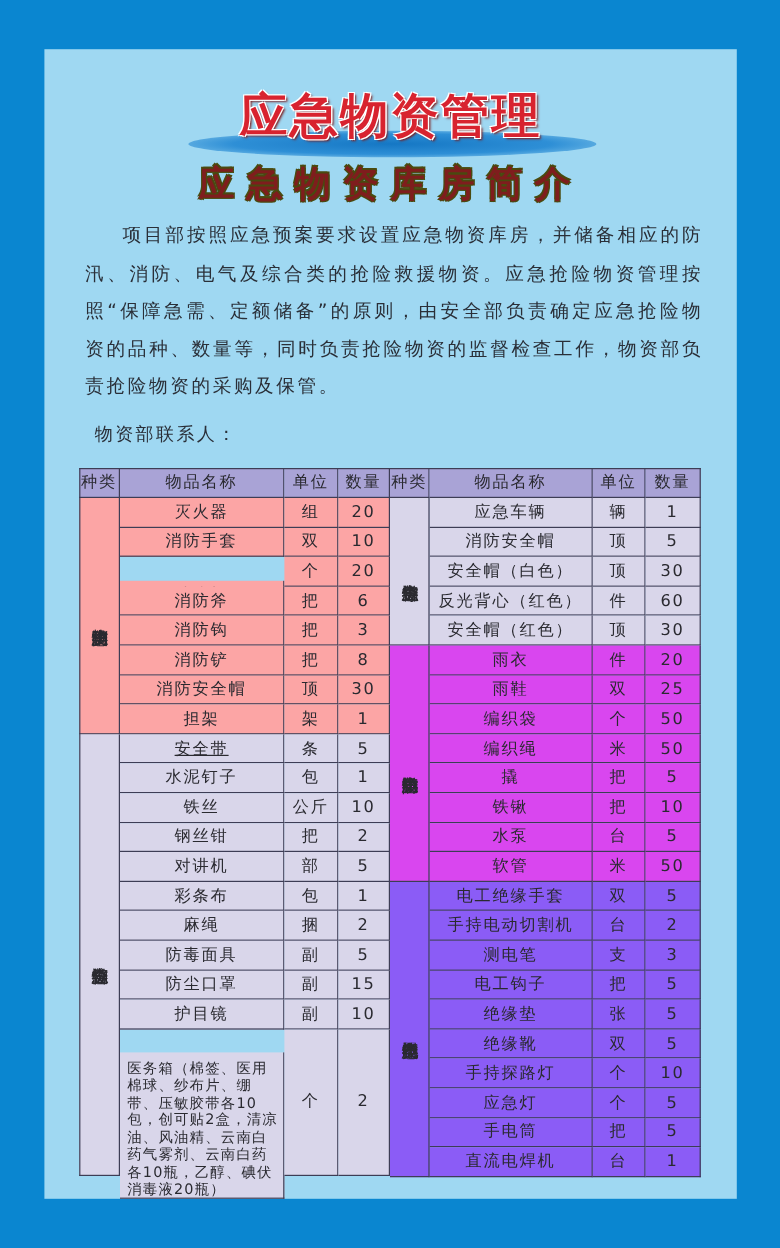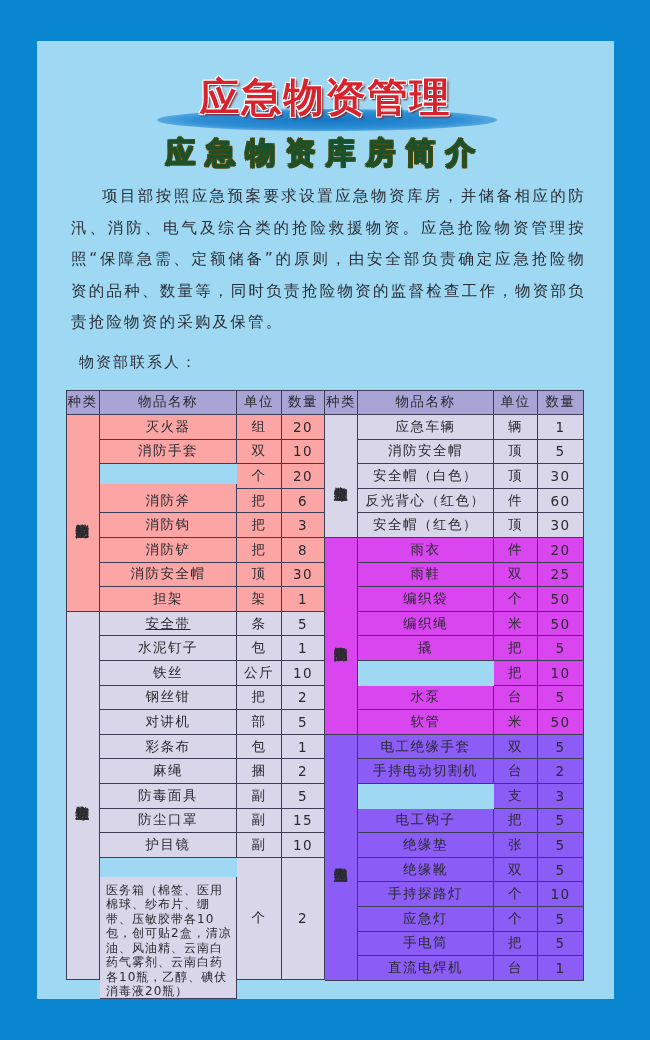--- a/index.html
+++ b/index.html
@@ -6,21 +6,21 @@
   body { width:650px; height:1040px; background:#0a86d0; position:relative; overflow:hidden;
          font-family:"DejaVu Sans", sans-serif; }
   .panel { position:absolute; left:37px; top:41px; width:577px; height:958px; background:#9fd8f2; }
   .title-wrap { position:absolute; left:0; right:0; top:28px; height:62px; text-align:center; }
   .title-ellipse { position:absolute; left:120px; width:340px; top:40px; height:22px; border-radius:50%;
          background:radial-gradient(ellipse at center, #1577c4 0%, #2e8fd6 55%, rgba(159,216,242,0) 100%); }
   .title { position:relative; font-family:"DejaVu Serif", serif; font-weight:bold; font-size:40px; color:#d8232f;
          letter-spacing:2px; line-height:56px;
          text-shadow: 1px 1px 0 #fff, -1px -1px 0 #fff, 1px -1px 0 #fff, -1px 1px 0 #fff, 2px 2px 2px #7a1a1a; }
   .subtitle { position:absolute; left:0; right:0; top:92px; text-align:center; font-weight:bold; font-size:30px;
-         color:#14532d; letter-spacing:10px;
+         color:#7f1d1d; letter-spacing:10px;
          text-shadow: 1px 1px 0 #4a4a10, -1px -1px 0 #4a4a10, 1px -1px 0 #4a4a10, -1px 1px 0 #4a4a10; }
   .intro { position:absolute; left:34px; top:140px; width:515px; font-size:15.5px; line-height:31.5px;
          color:#2a2f38; letter-spacing:2.2px; text-indent:2em; text-align:justify; }
   .contact { position:absolute; left:42px; top:312px; font-size:15px; color:#2a2f38; letter-spacing:2px; }
   .table { position:absolute; left:29px; top:349px; width:518px; height:590px; }
   .cell { position:absolute; box-sizing:border-box; border-right:1px solid #3d3d55; border-bottom:1px solid #3d3d55;
          display:flex; align-items:center; justify-content:center; font-size:13.5px; color:#2a2a30; letter-spacing:1.5px; }
   .hdr { background:#a9a3d6; font-weight:normal; }
   .yellow { background:#fca5a5; }
   .purple { background:#d9d6ea; }
@@ -137,35 +137,37 @@
       <div class="cell green" style="left: 472px; top: 172.6px; width: 46px; height: 24.6px;">25</div>
       <div class="cell green" style="left: 292px; top: 197.2px; width: 136px; height: 24.6px;">编织袋</div>
       <div class="cell green" style="left: 428px; top: 197.2px; width: 44px; height: 24.6px;">个</div>
       <div class="cell green" style="left: 472px; top: 197.2px; width: 46px; height: 24.6px;">50</div>
       <div class="cell green" style="left: 292px; top: 221.8px; width: 136px; height: 24.6px;">编织绳</div>
       <div class="cell green" style="left: 428px; top: 221.8px; width: 44px; height: 24.6px;">米</div>
       <div class="cell green" style="left: 472px; top: 221.8px; width: 46px; height: 24.6px;">50</div>
       <div class="cell green" style="left: 292px; top: 246.4px; width: 136px; height: 24.6px;">撬</div>
       <div class="cell green" style="left: 428px; top: 246.4px; width: 44px; height: 24.6px;">把</div>
       <div class="cell green" style="left: 472px; top: 246.4px; width: 46px; height: 24.6px;">5</div>
+      <div class="cell green" style="left: 292px; top: 271px; width: 136px; height: 24.6px;">铁锹</div>
       <div class="cell green" style="left: 428px; top: 271px; width: 44px; height: 24.6px;">把</div>
       <div class="cell green" style="left: 472px; top: 271px; width: 46px; height: 24.6px;">10</div>
       <div class="cell green" style="left: 292px; top: 295.6px; width: 136px; height: 24.6px;">水泵</div>
       <div class="cell green" style="left: 428px; top: 295.6px; width: 44px; height: 24.6px;">台</div>
       <div class="cell green" style="left: 472px; top: 295.6px; width: 46px; height: 24.6px;">5</div>
       <div class="cell green" style="left: 292px; top: 320.2px; width: 136px; height: 24.6px;">软管</div>
       <div class="cell green" style="left: 428px; top: 320.2px; width: 44px; height: 24.6px;">米</div>
       <div class="cell green" style="left: 472px; top: 320.2px; width: 46px; height: 24.6px;">50</div>
       <div class="cell green vert" style="left: 259px; top: 148px; width: 33px; height: 196.8px;">防汛类应急物资</div>
       <div class="cell red" style="left: 292px; top: 344.8px; width: 136px; height: 24.6px;">电工绝缘手套</div>
       <div class="cell red" style="left: 428px; top: 344.8px; width: 44px; height: 24.6px;">双</div>
       <div class="cell red" style="left: 472px; top: 344.8px; width: 46px; height: 24.6px;">5</div>
       <div class="cell red" style="left: 292px; top: 369.4px; width: 136px; height: 24.6px;">手持电动切割机</div>
       <div class="cell red" style="left: 428px; top: 369.4px; width: 44px; height: 24.6px;">台</div>
       <div class="cell red" style="left: 472px; top: 369.4px; width: 46px; height: 24.6px;">2</div>
+      <div class="cell red" style="left: 292px; top: 394px; width: 136px; height: 24.6px;">测电笔</div>
       <div class="cell red" style="left: 428px; top: 394px; width: 44px; height: 24.6px;">支</div>
       <div class="cell red" style="left: 472px; top: 394px; width: 46px; height: 24.6px;">3</div>
       <div class="cell red" style="left: 292px; top: 418.6px; width: 136px; height: 24.6px;">电工钩子</div>
       <div class="cell red" style="left: 428px; top: 418.6px; width: 44px; height: 24.6px;">把</div>
       <div class="cell red" style="left: 472px; top: 418.6px; width: 46px; height: 24.6px;">5</div>
       <div class="cell red" style="left: 292px; top: 443.2px; width: 136px; height: 24.6px;">绝缘垫</div>
       <div class="cell red" style="left: 428px; top: 443.2px; width: 44px; height: 24.6px;">张</div>
       <div class="cell red" style="left: 472px; top: 443.2px; width: 46px; height: 24.6px;">5</div>
       <div class="cell red" style="left: 292px; top: 467.8px; width: 136px; height: 24.6px;">绝缘靴</div>
       <div class="cell red" style="left: 428px; top: 467.8px; width: 44px; height: 24.6px;">双</div>

